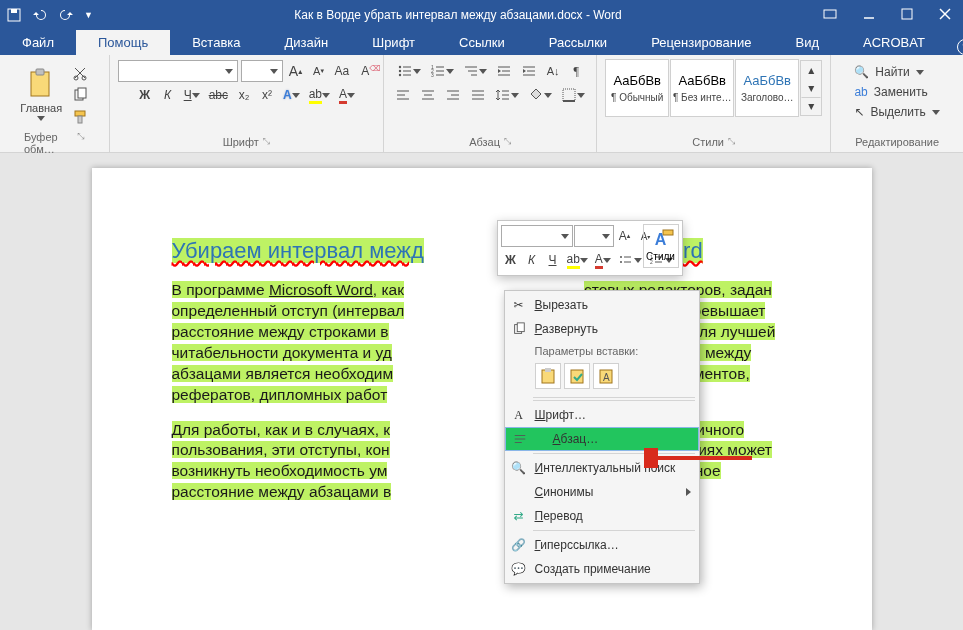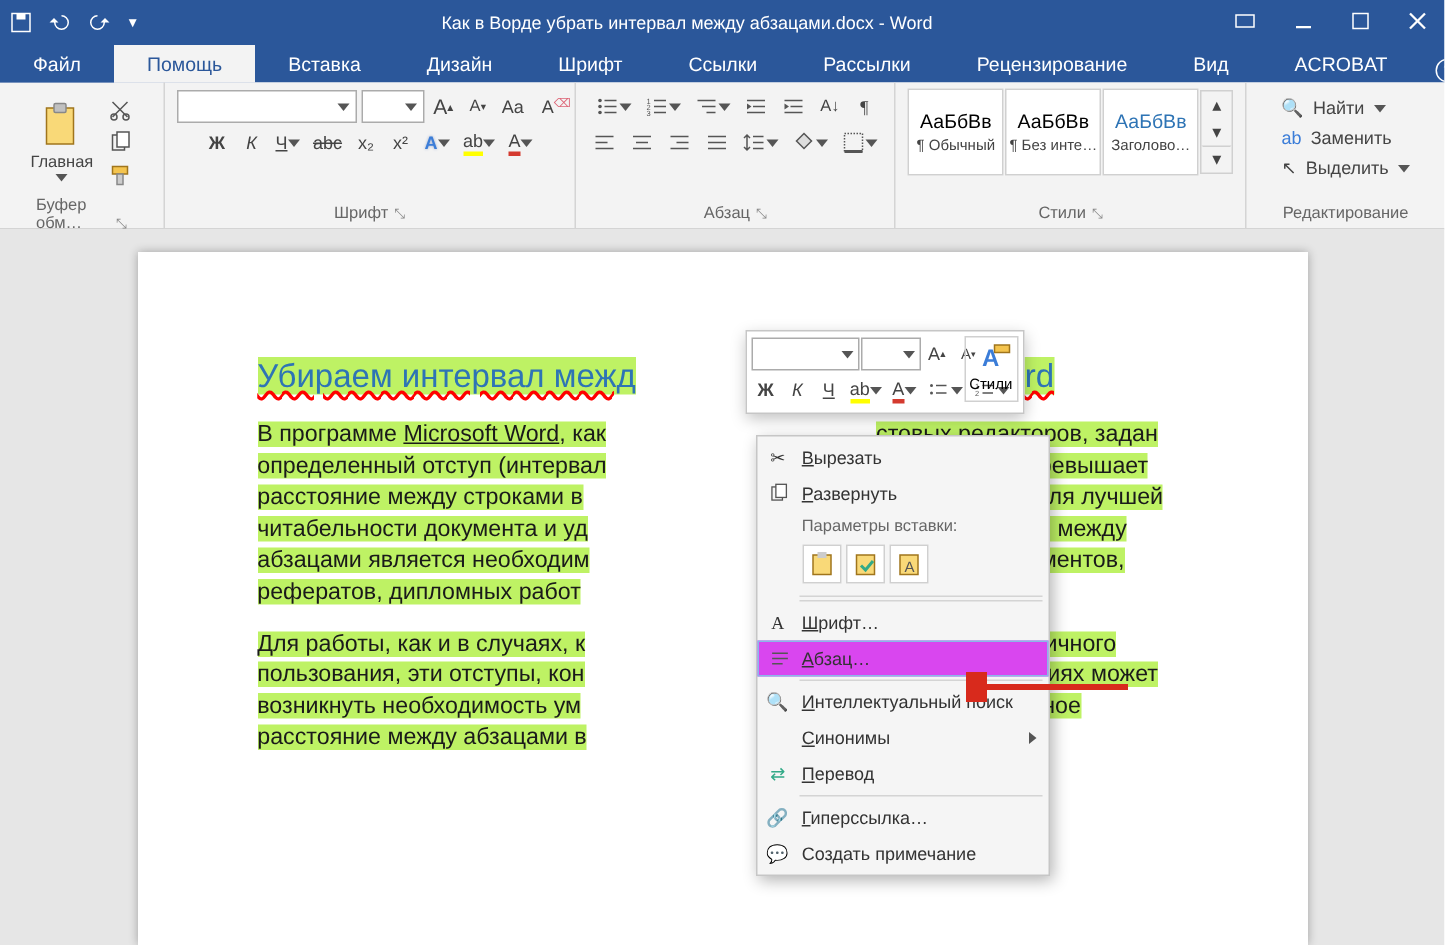--- a/index.html
+++ b/index.html
@@ -14,21 +14,21 @@
 .tabs { height: 25px; background: #2b579a; display: flex; align-items: flex-end; color: #fff; }
 .tab { padding: 5px 22px; font-size: 13px; cursor: pointer; }
 .tab.file { background: #2b579a; }
 .tab.active { background: #f3f3f3; color: #2b579a; }
 .tabs .spacer { flex: 1; }
 .help-area { display: flex; align-items: center; padding: 0 10px; gap: 6px; }
 
 .ribbon { height: 98px; background: #f3f3f3; border-bottom: 1px solid #d4d4d4; display: flex; }
 .group { border-right: 1px solid #d4d4d4; padding: 4px 8px 2px 8px; display: flex; flex-direction: column; align-items: center; }
 .group .row { display: flex; gap: 3px; align-items: center; height: 24px; }
-.group .label { font-size: 11px; color: #666; margin-top: auto; padding: 2px 16px; display: flex; align-items: flex-end; gap: 4px; }
+.group .label { font-size: 11px; color: #666; margin-top: auto; padding: 2px 16px; display: flex; align-items: flex-start; gap: 4px; }
 .btn { min-width: 20px; height: 20px; border: 1px solid transparent; display: inline-flex; align-items: center; justify-content: center; font-size: 12px; color: #444; cursor: pointer; padding: 0 2px; }
 .btn svg { width: 16px; height: 16px; }
 .bigbtn { width: 48px; height: 70px; display: flex; flex-direction: column; align-items: center; justify-content: center; gap: 2px; font-size: 11px; color: #444; }
 .font-combo { width: 120px; height: 22px; border: 1px solid #ababab; background: #fff; font-size: 12px; padding: 0 4px; display: flex; align-items: center; justify-content: space-between; }
 .size-combo { width: 42px; height: 22px; border: 1px solid #ababab; background: #fff; padding: 0 4px; display: flex; align-items: center; justify-content: space-between; }
 
 .styles-gallery { display: flex; gap: 1px; }
 .style-item { width: 64px; height: 58px; border: 1px solid #d0d0d0; background: #fff; display: flex; flex-direction: column; align-items: center; justify-content: center; font-size: 10px; color: #444; cursor: pointer; }
 .style-item .preview { font-size: 13px; color: #000; margin-bottom: 4px; }
 .style-item.heading .preview { color: #2e74b5; }
@@ -45,21 +45,21 @@
 .msword-link { text-decoration: underline; }
 
 .mini-toolbar { position: absolute; top: 52px; left: 405px; background: #fff; border: 1px solid #c6c6c6; box-shadow: 0 3px 10px rgba(0,0,0,0.25); padding: 3px; }
 .mini-toolbar .mrow { display: flex; gap: 1px; align-items: center; height: 24px; }
 .mini-toolbar .btn { height: 22px; }
 .mini-combo { width: 72px; height: 22px; border: 1px solid #ababab; background: #fff; display: flex; align-items: center; justify-content: flex-end; padding: 0 3px; }
 .mini-styles { width: 36px; height: 44px; border: 1px solid #d0d0d0; display: flex; flex-direction: column; align-items: center; justify-content: center; font-size: 10px; gap: 2px; margin-left: 4px; }
 
 .ctx-menu { position: absolute; top: 122px; left: 412px; width: 196px; background: #f5f5f5; border: 1px solid #c6c6c6; box-shadow: 2px 3px 10px rgba(0,0,0,0.3); padding: 2px 0; z-index: 10; }
 .ctx-item { height: 24px; display: flex; align-items: center; padding: 0 8px 0 30px; font-size: 12px; color: #333; cursor: pointer; position: relative; }
-.ctx-item:hover, .ctx-item.hover { background: #d946ef; border: 1px solid #8ab6e8; padding: 0 7px 0 29px; height: 24px; }
+.ctx-item:hover, .ctx-item.hover { background: #22c55e; border: 1px solid #8ab6e8; padding: 0 7px 0 47px; height: 24px; }
 .ctx-item .arrow { margin-left: auto; font-size: 10px; color: #555; }
 .ctx-item .cicon { position: absolute; left: 6px; width: 16px; height: 16px; display: flex; align-items: center; justify-content: center; }
 .ctx-header { font-size: 11px; color: #666; padding: 4px 8px 4px 30px; }
 .ctx-sep { height: 1px; background: #d4d4d4; margin: 2px 4px 2px 28px; }
 .paste-row { display: flex; gap: 3px; padding: 2px 6px 6px 30px; }
 .paste-btn { width: 26px; height: 26px; border: 1px solid #d0d0d0; background: #fff; display: flex; align-items: center; justify-content: center; cursor: pointer; }
 
 .red-arrow { position: absolute; top: 280px; left: 552px; z-index: 20; pointer-events: none; }
 
 .tri { display: inline-block; width: 0; height: 0; border-left: 4px solid transparent; border-right: 4px solid transparent; border-top: 5px solid #555; }

